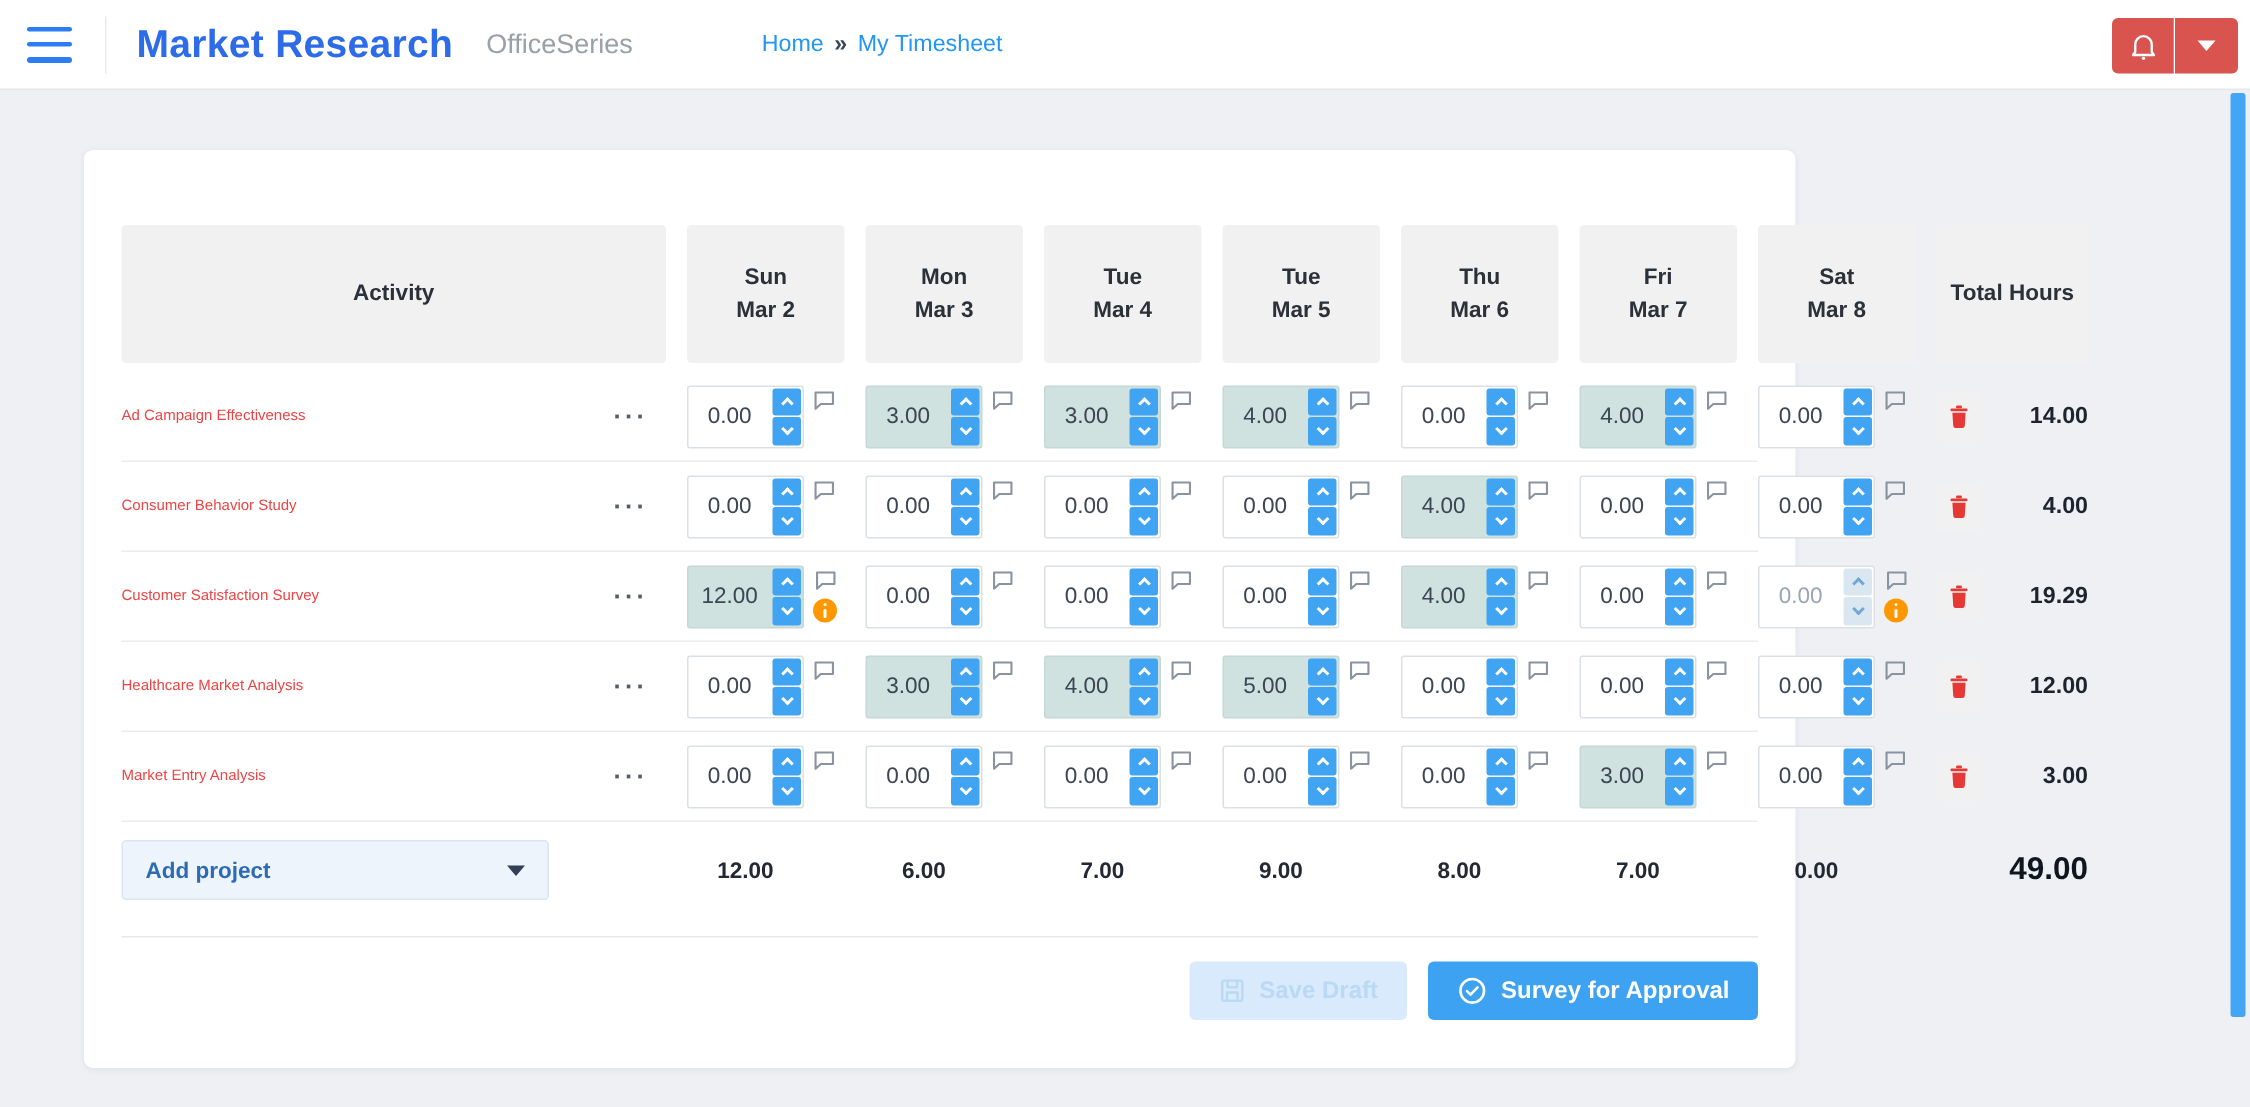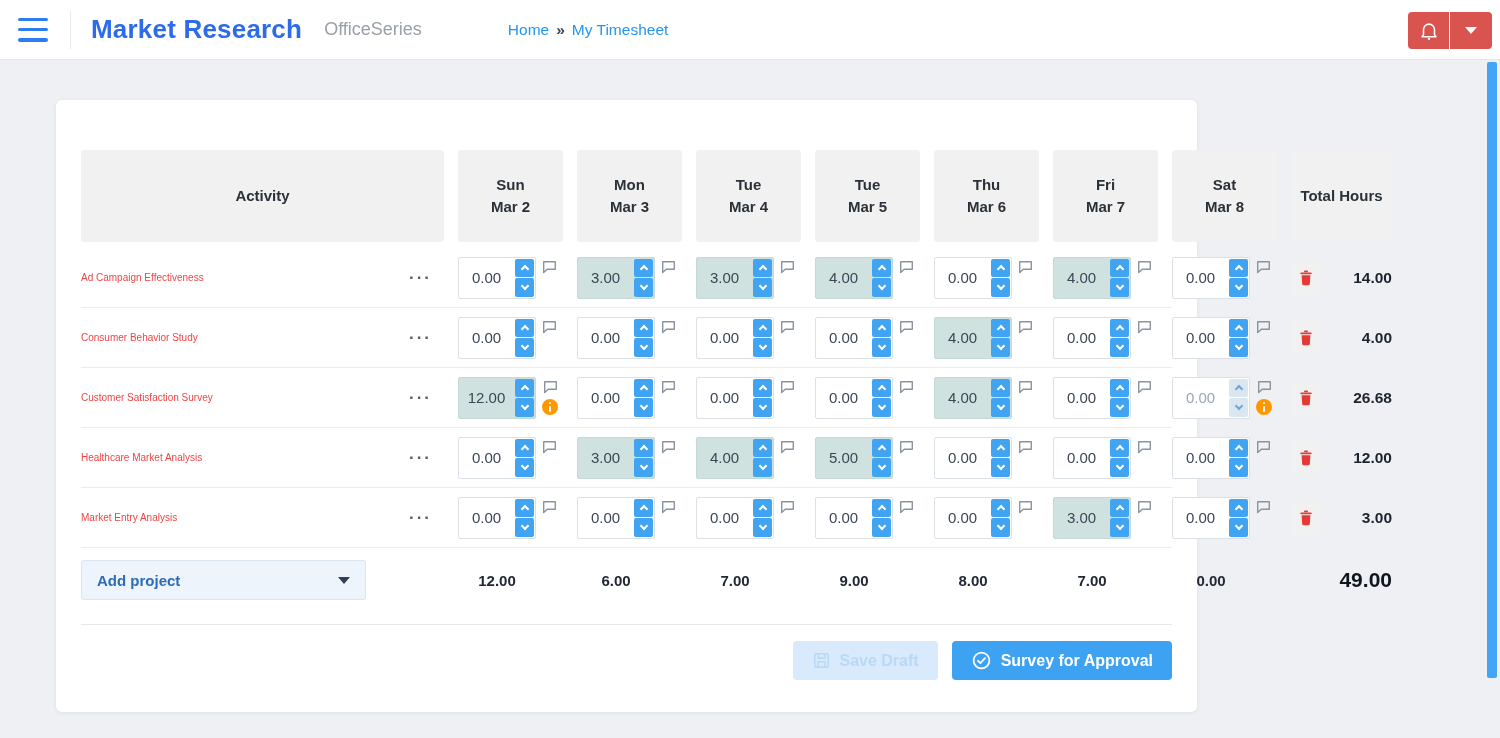--- a/index.html
+++ b/index.html
@@ -668,21 +668,21 @@
         <div class="total-cell">
       <button class="trash-btn">
         <span style="line-height:0;">
           <svg width="14" height="16" viewBox="0 0 14 16">
             <rect x="5" y="0.4" width="4" height="1.8" rx="0.9" fill="#e53935"></rect>
             <rect x="1.3" y="2.4" width="11.4" height="1.8" rx="0.9" fill="#e53935"></rect>
             <path fill="#e53935" d="M2.6 5.2h8.8l-.55 8.6a1.6 1.6 0 0 1-1.6 1.5H4.75a1.6 1.6 0 0 1-1.6-1.5L2.6 5.2z"></path>
           </svg>
         </span>
       </button>
-      <span class="row-total">26.68</span>
+      <span class="row-total">19.29</span>
     </div>
   </div>
       <div class="grid-row body-row">
     <div class="activity-cell">
       <span class="activity-label">Healthcare Market Analysis</span>
       <span class="row-menu">···</span>
     </div>
     <div class="day-cell cell">
     <div class="hours-input">
       <div class="hours-value">0.00</div>

